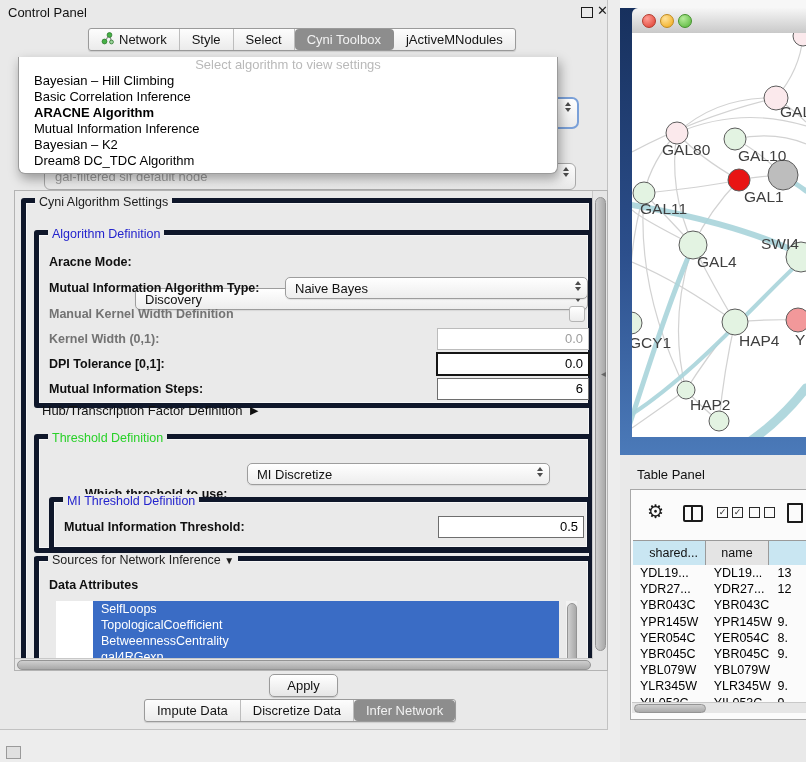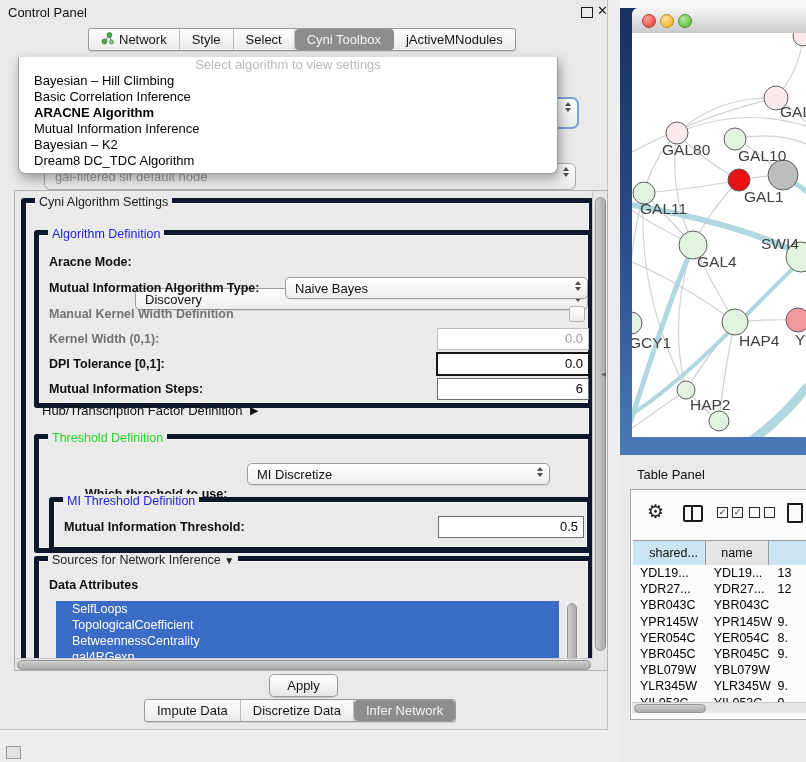--- a/index.html
+++ b/index.html
@@ -45,21 +45,21 @@
   
   .checkbox{position:absolute;width:14px;height:14px;border:1px solid #b4b4b4;border-radius:3px;background:linear-gradient(#fff,#ececec);}
   
   #settings-panel{left:14px;top:190px;width:592px;height:479px;border:1px solid #b3b3b3;background:#eaeaea;overflow:hidden;}
   .sbv-track{position:absolute;background:#e6e6e6;border-left:1px solid #c8c8c8;}
   .sb-thumb{position:absolute;background:linear-gradient(90deg,#cfcfcf,#a9a9a9);border:1px solid #949494;border-radius:6px;}
   .sbh-track{position:absolute;background:#e6e6e6;border-top:1px solid #c8c8c8;}
   .sb-thumb-h{position:absolute;background:linear-gradient(#cfcfcf,#a9a9a9);border:1px solid #949494;border-radius:6px;}
   
   #attr-list{left:30px;top:398px;width:503px;height:67px;background:#fff;overflow:hidden;}
-  .attr-item{height:16px;line-height:16px;font-size:12.5px;color:#fff;background:#3a6cc5;padding-left:16px;white-space:nowrap;}
+  .attr-item{height:16px;line-height:16px;font-size:12.5px;color:#fff;background:#3a6cc5;padding-left:8px;white-space:nowrap;margin-left:37px;}
   
   #algo-popup{left:18px;top:57px;width:538px;background:#fff;border:1px solid #9b9b9b;border-top:none;
               border-radius:0 0 7px 7px;box-shadow:2px 5px 12px rgba(0,0,0,.35);padding-bottom:4px;z-index:30;}
   #popup-header{height:16px;line-height:16px;text-align:center;font-size:13px;color:#b9b9b9;}
   .popup-item{height:16px;line-height:16px;font-size:13px;color:#000;padding-left:15px;white-space:nowrap;}
   .popup-item.bold{font-weight:bold;}
   #combo-sliver{left:556px;top:97px;width:21px;height:28px;border:2px solid #7aa0d8;border-left:none;
                 border-radius:0 7px 7px 0;background:linear-gradient(#fff,#ebebeb);z-index:29;}
   #hidden-combo{left:44px;top:163px;width:520px;height:25px;border:1px solid #a8a8a8;border-radius:6px;
                 background:linear-gradient(#fdfdfd,#e8e8e8);font-size:13px;color:#9d9d9d;

